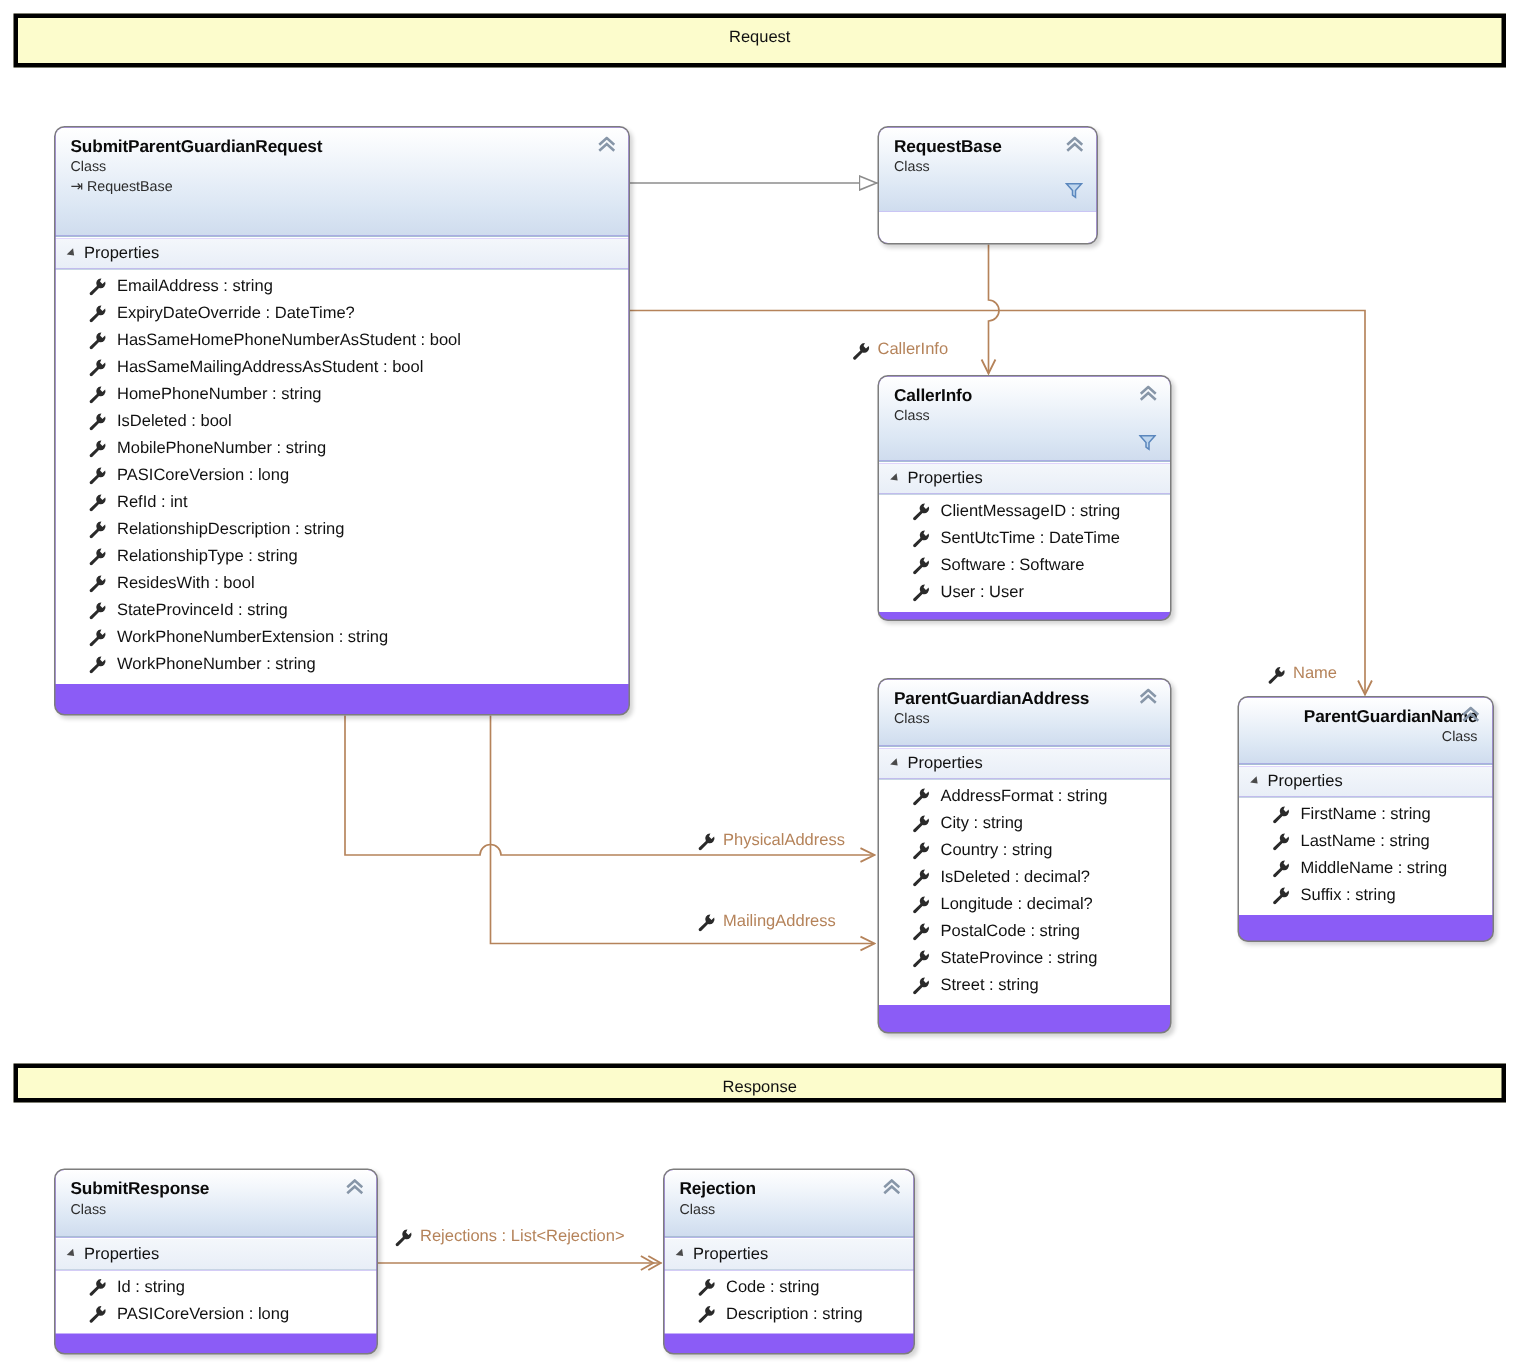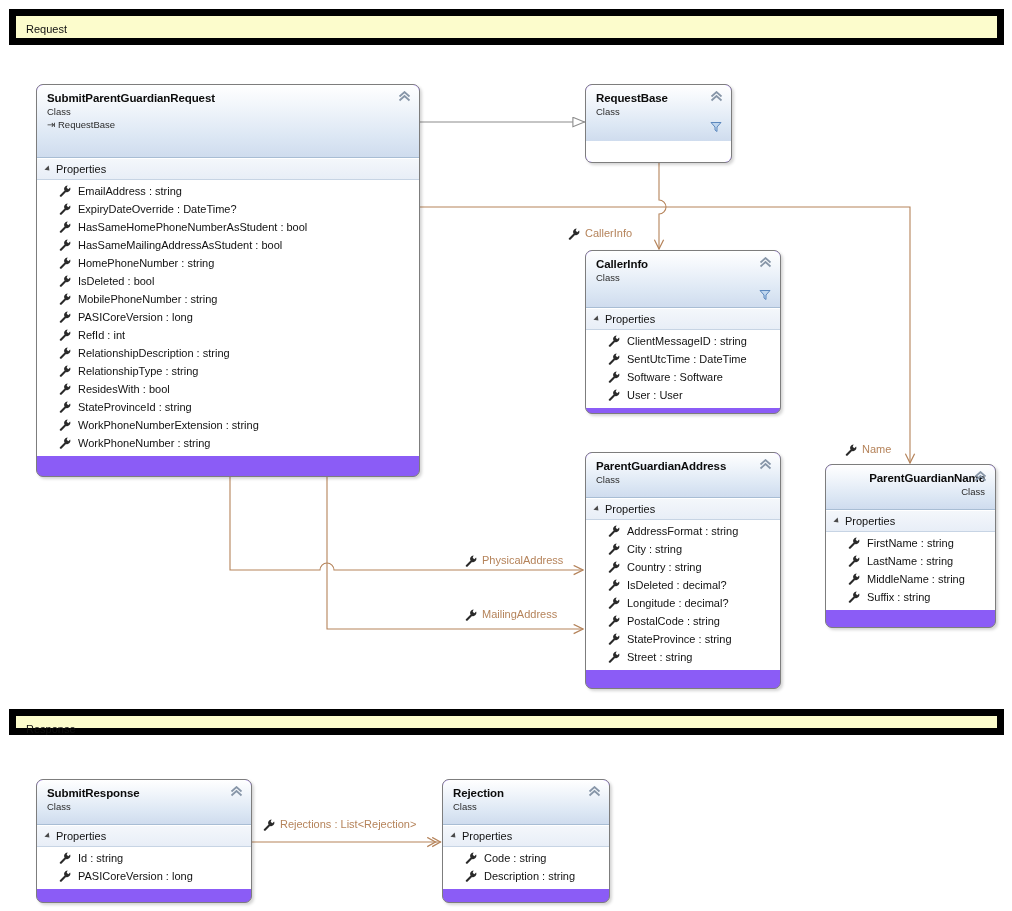--- a/index.html
+++ b/index.html
@@ -15,26 +15,27 @@
     font-family: "Liberation Sans", sans-serif;
     font-size: 11px;
     color: #1a1a1a;
     -webkit-font-smoothing: antialiased;
   }
 
   
   .banner {
     position: absolute;
     background: #fcfccc;
-    border: 7px solid #000000;
+    border: 3px solid #000000;
     box-sizing: border-box;
-    padding: 6px 10px;
+    padding: 6px 0;
     font-size: 11px;
     color: #111111;
     line-height: 14px;
+    text-align: center;
   }
 
   
   .clsbox {
     position: absolute;
     box-sizing: border-box;
     border: 1px solid #7d7d7d;
     border-radius: 7px;
     background: #8b5cf6;
     box-shadow: 2px 2px 3px rgba(0,0,0,0.17);

